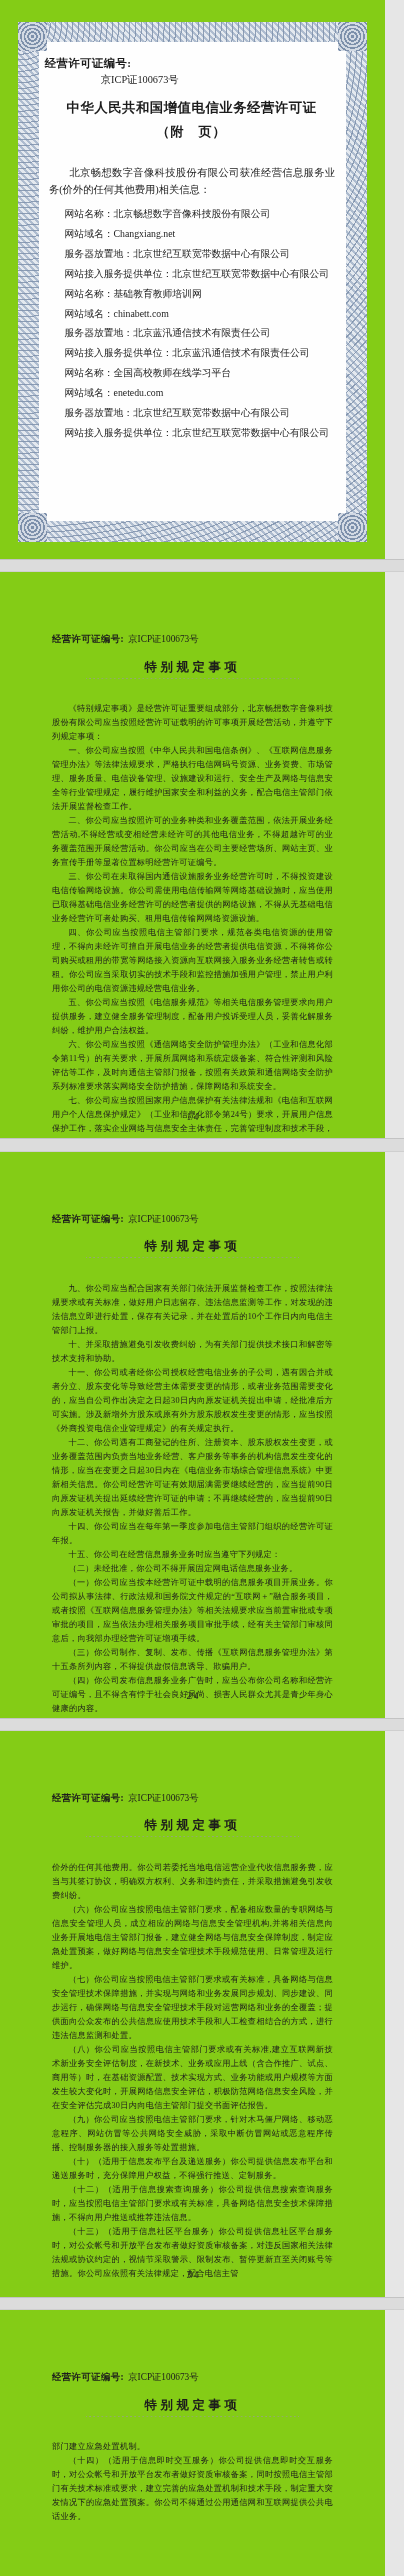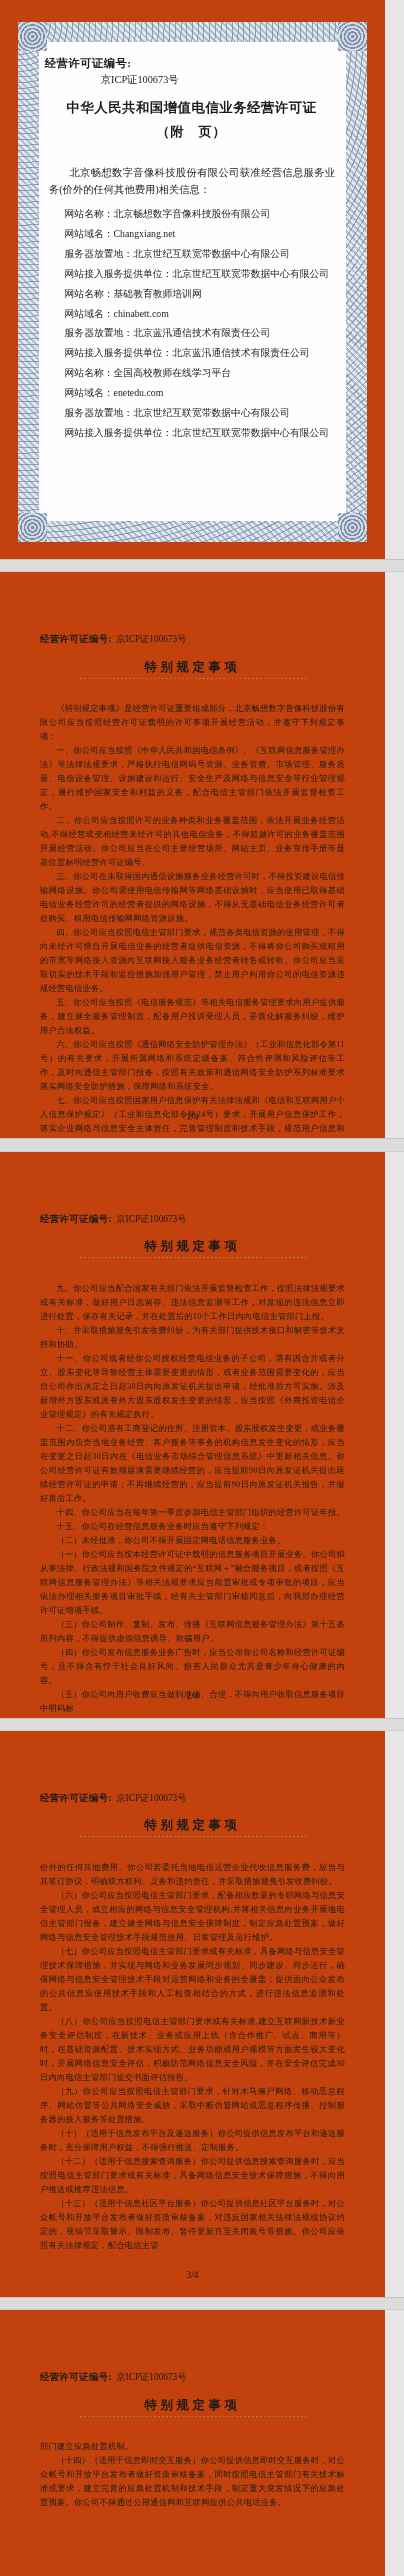--- a/index.html
+++ b/index.html
@@ -5,21 +5,21 @@
   html,body{margin:0;padding:0;}
   body{
     width:405px;
     background:#e6e6e6;
     font-family:"Liberation Serif","DejaVu Serif",serif;
     color:#1c1c1c;
   }
   .doc{width:405px;}
   .page{
     width:385px;
-    background:#c2410c;
+    background:#84cc16;
     position:relative;
     box-sizing:border-box;
     overflow:hidden;
   }
   .page-gap{
     height:11.3px;
     background:#dcdcdc;
     border-top:0.5px solid #c3c3c3;
     border-bottom:0.5px solid #cfcfcf;
   }
@@ -66,21 +66,21 @@
   }
   .cert-fields{margin-top:9.3px;}
   .cert-field{
     font-size:9.8px;line-height:1.25;
     margin:7.7px 3.1px 0 4.1px;
     text-indent:1.6em;
     text-align:justify;
   }
 
   
-  .page-text{height:566px;padding:61px 40px 0;}
+  .page-text{height:566px;padding:61px 52px 0;}
   .pt-header{font-size:9.3px;}
   .pt-header .hl{font-weight:600;letter-spacing:0.5px;}
   .pt-header .hn{margin-left:4.1px;}
   .pt-title{
     font-size:12.4px;font-weight:700;
     text-align:center;letter-spacing:3.6px;
     margin:12.4px 0 2.1px;
   }
   .squiggle{
     width:76%;height:3.6px;margin:0 auto;

